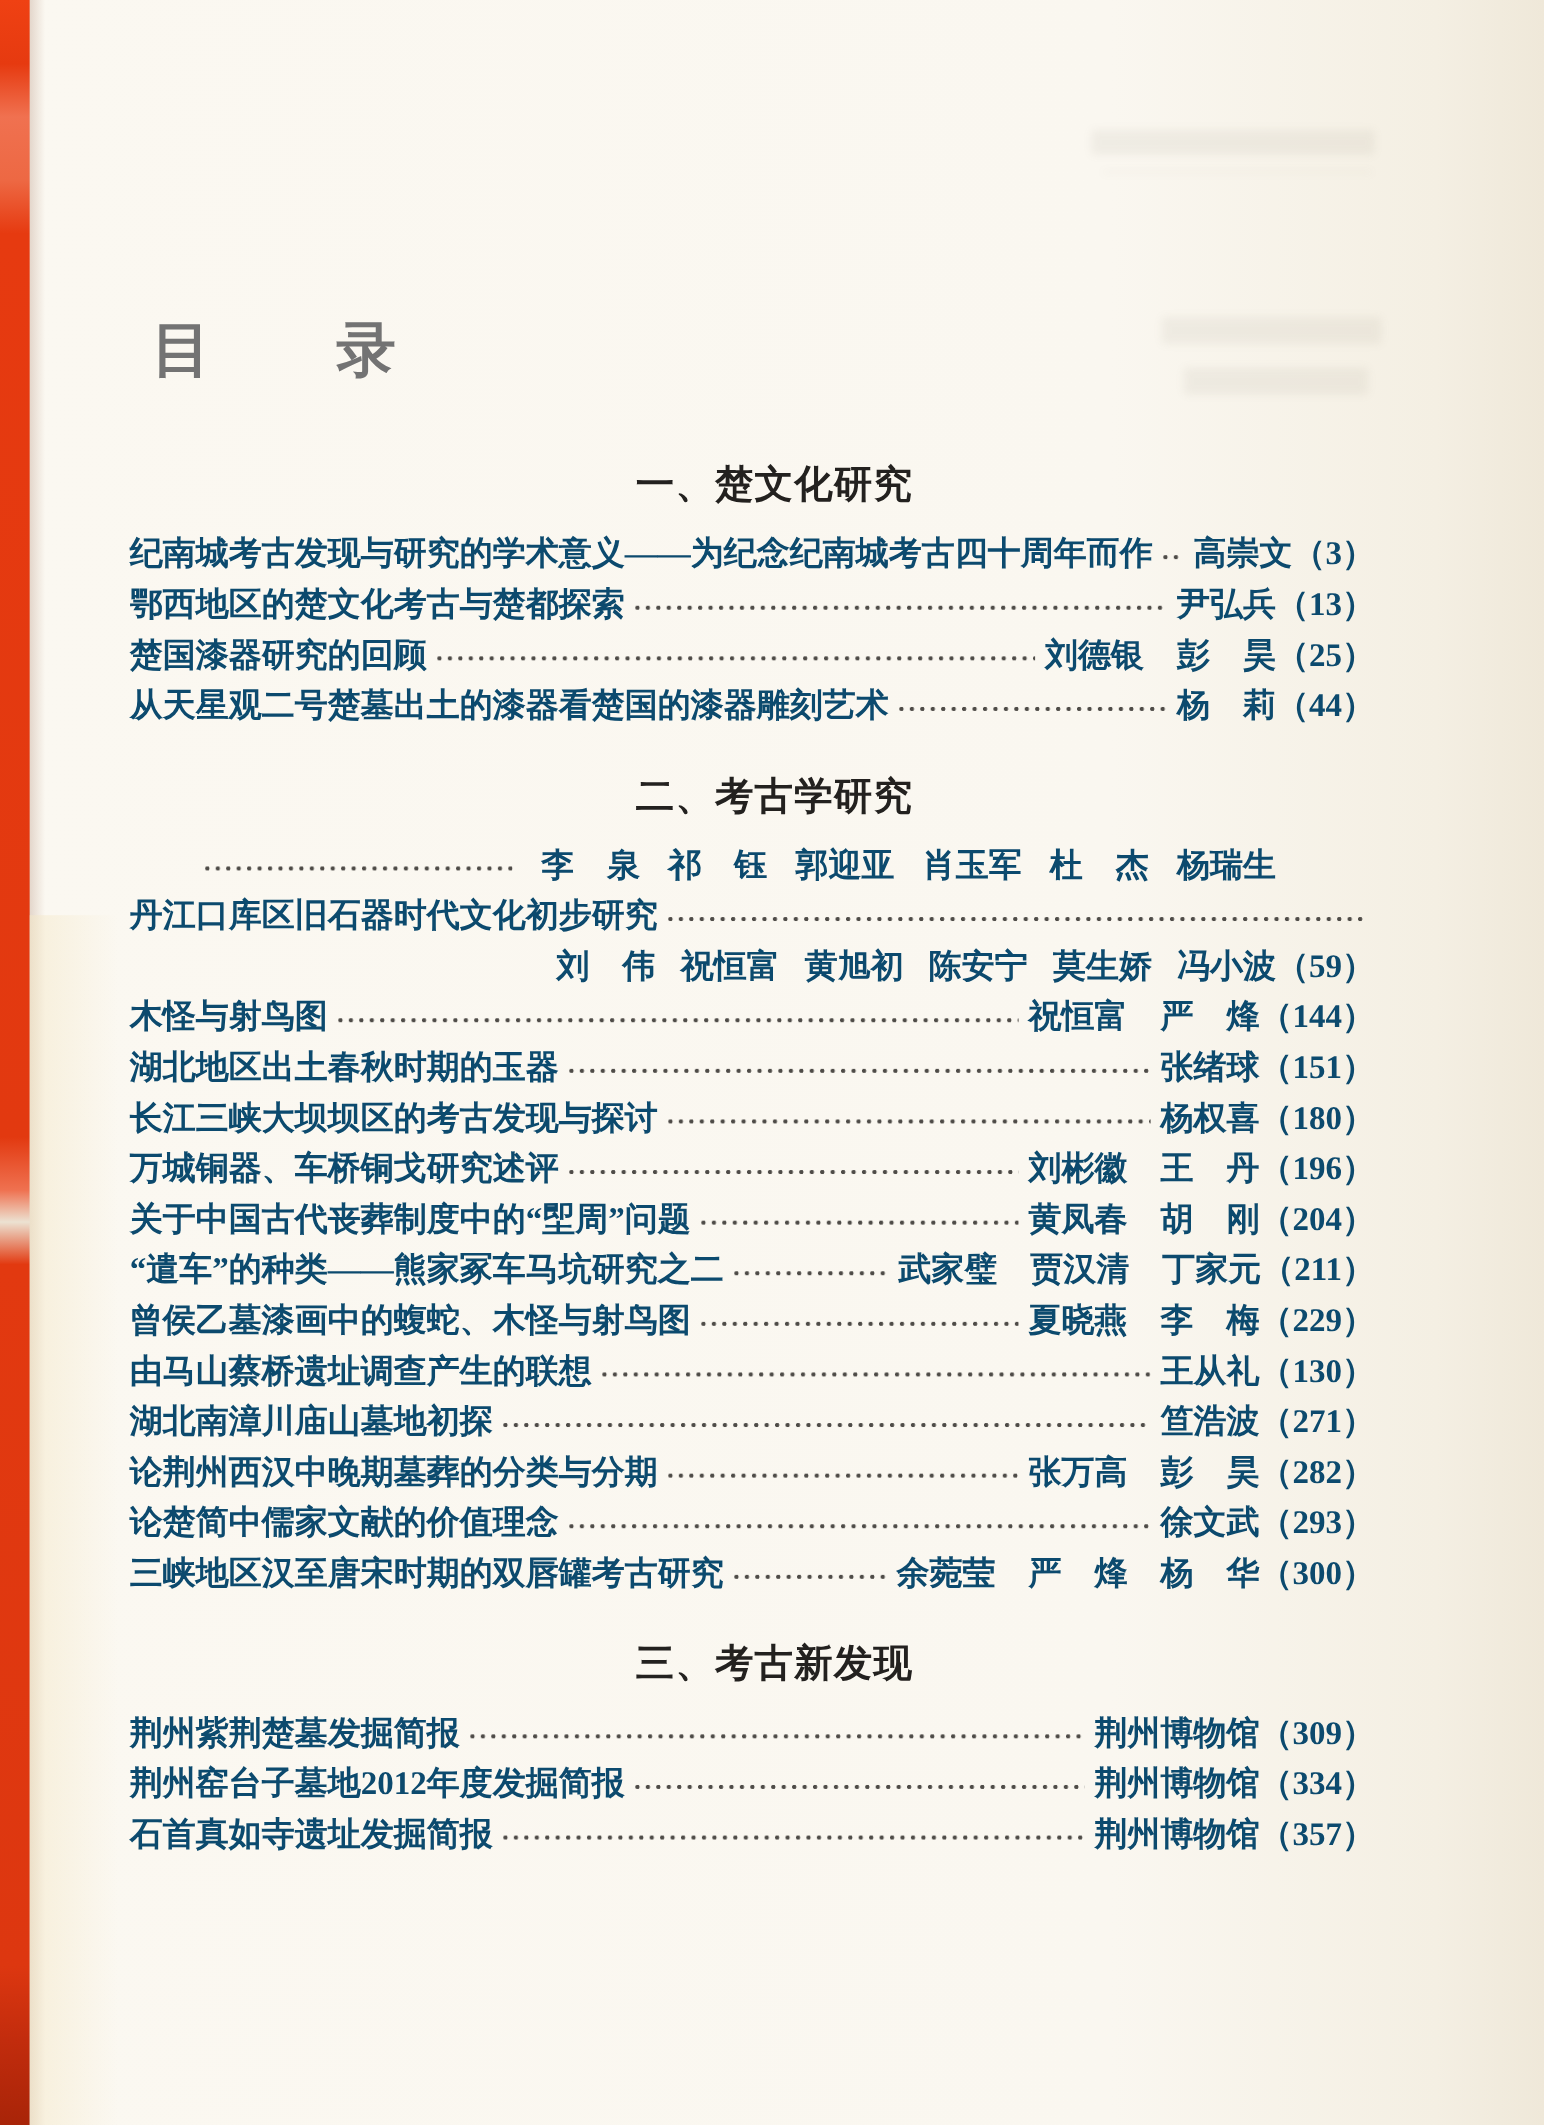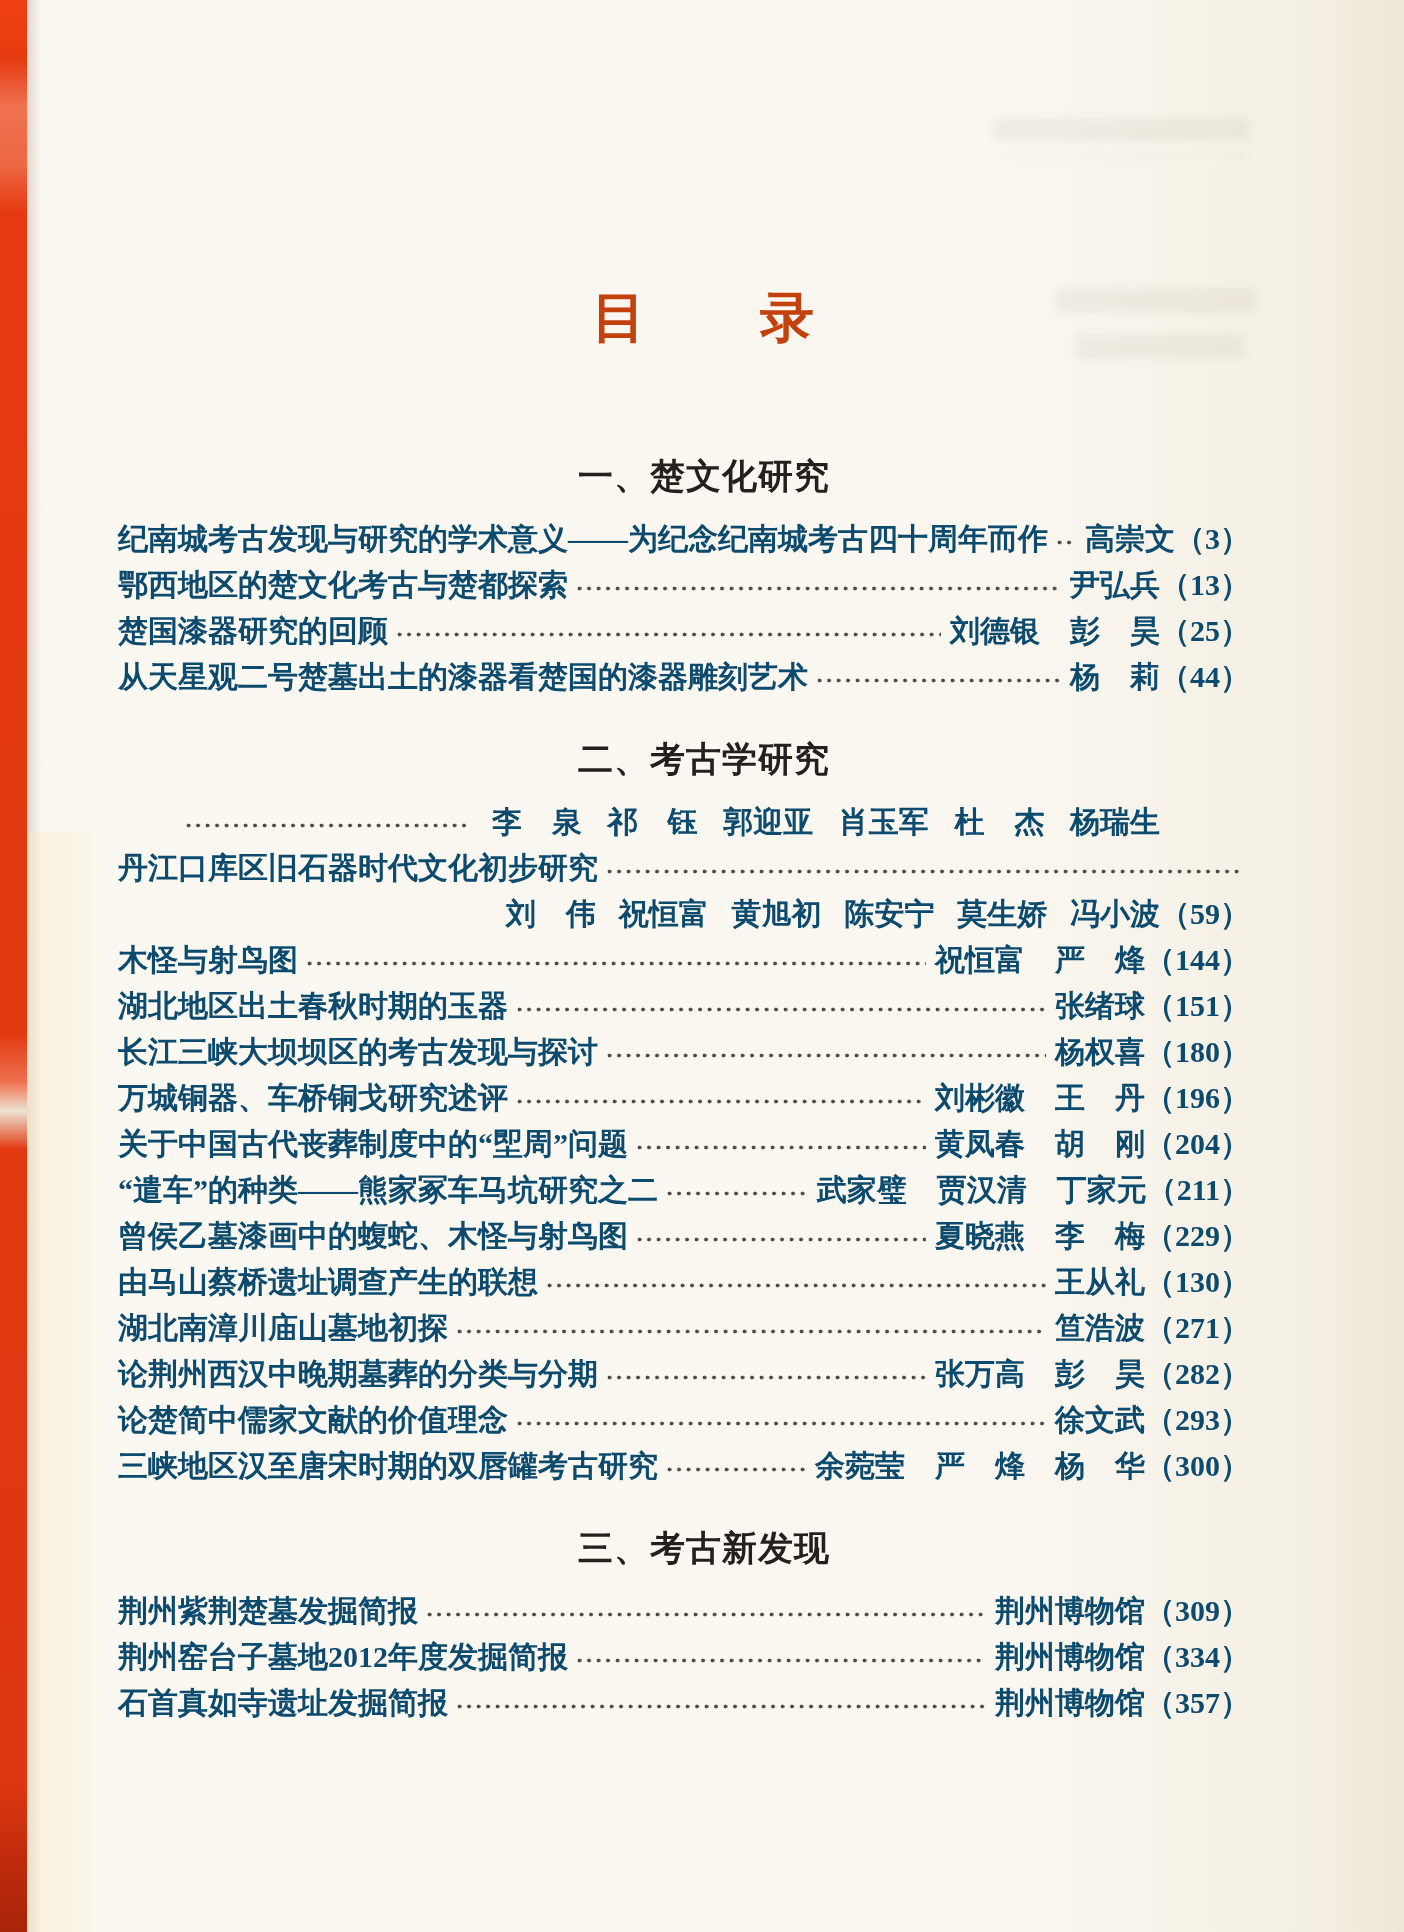--- a/index.html
+++ b/index.html
@@ -42,39 +42,39 @@
     filter:blur(4px);
     border-radius:3px;
     transform:scaleX(-1);
   }
 
   .content {
     position:absolute; left:118px; top:0; width:1132px;
   }
   .doc-title {
     margin-top:282px;
-    text-align:center;
+    text-align:left;
     position:relative; left:20px;
     font-size:54px;
     font-weight:700;
-    color:#c2410c;
+    color:#737373;
     letter-spacing:2px;
     white-space:pre;
   }
   .section .sec-heading {
     margin-top:36px;
     text-align:center;
     position:relative; left:20px;
     font-family:"Liberation Sans","DejaVu Sans",sans-serif;
     font-weight:700;
     font-size:35px;
     color:#23211f;
     letter-spacing:1px;
   }
-  .section:first-of-type .sec-heading { margin-top:98px; }
+  .section:first-of-type .sec-heading { margin-top:62px; }
   .sec-entries { margin-top:16px; }
 
   .toc-row {
     display:flex;
     align-items:center;
     height:46px;
     font-size:30px;
     letter-spacing:0px;
     color:#0c4a6e;
     white-space:nowrap;

